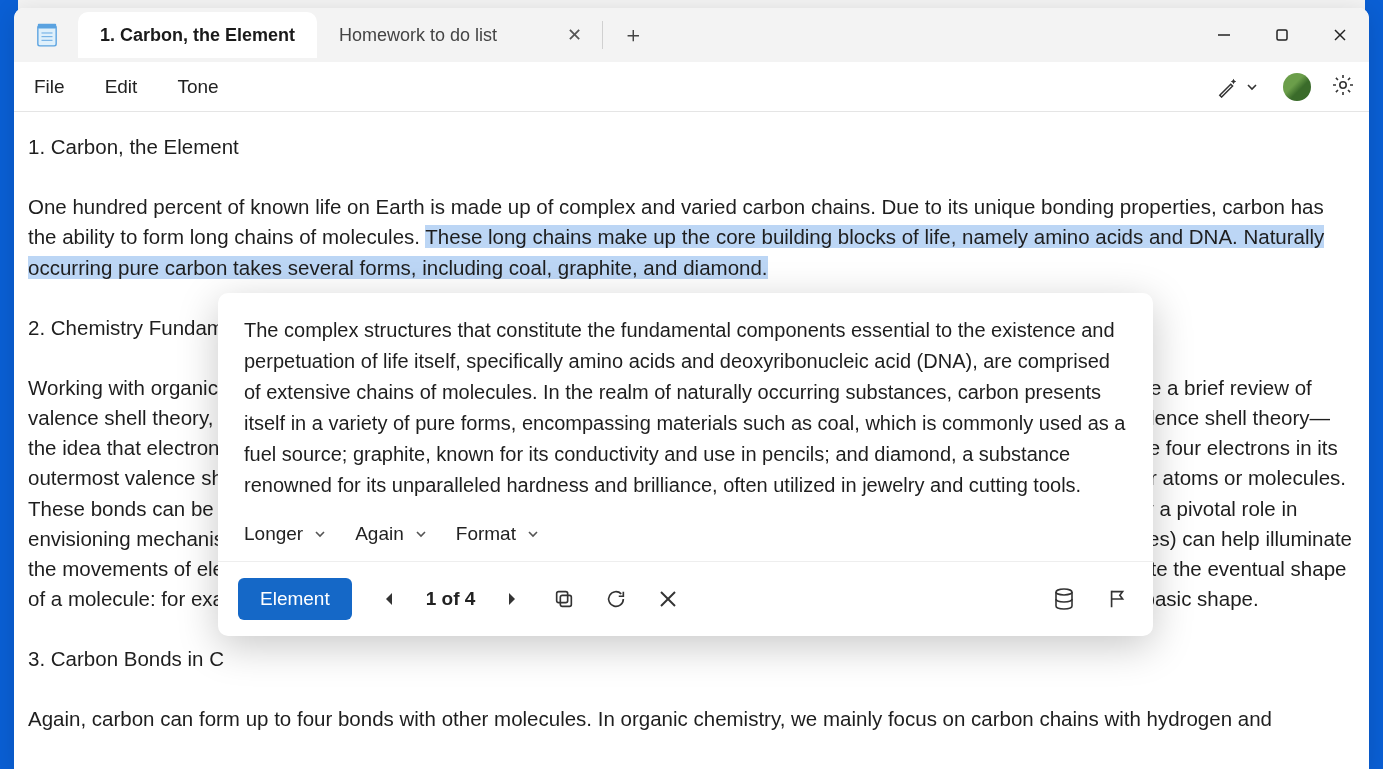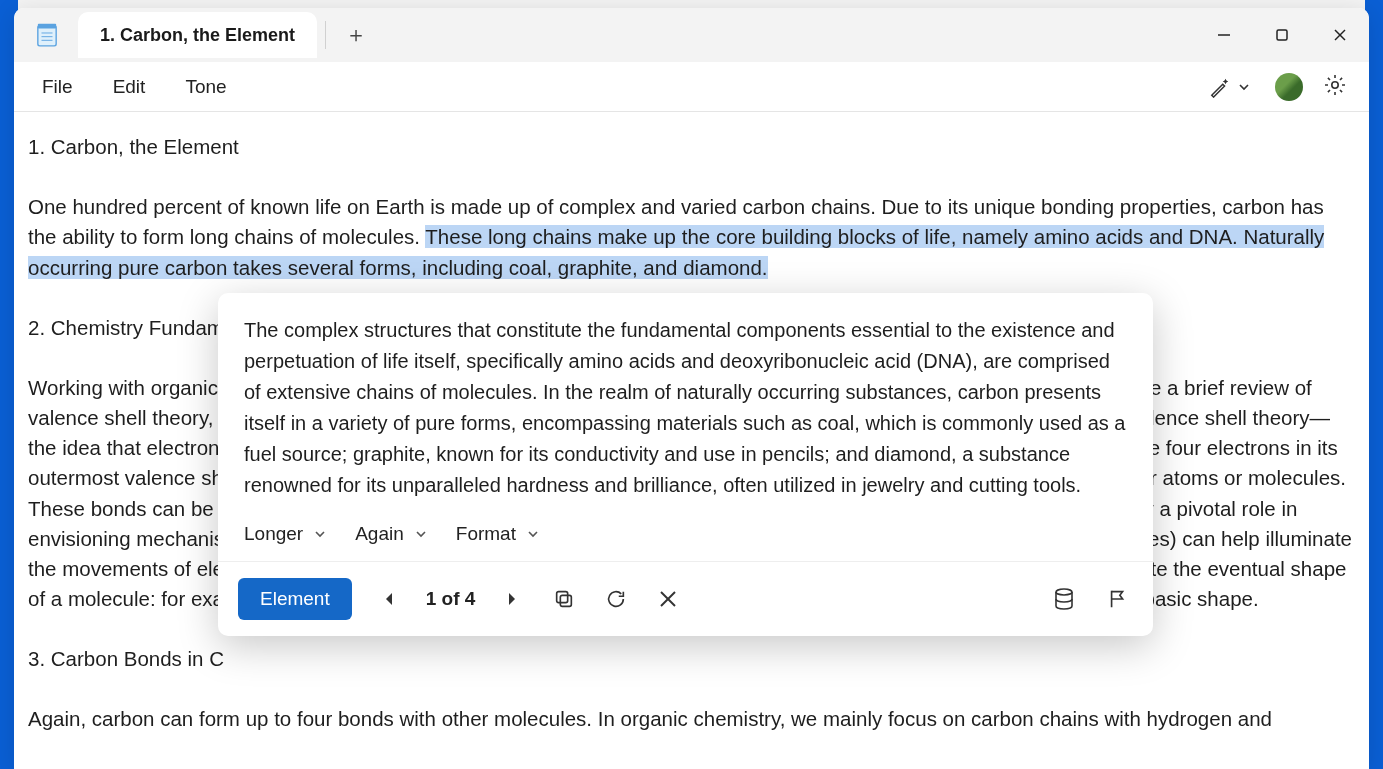--- a/index.html
+++ b/index.html
@@ -65,21 +65,21 @@
   position: absolute; right: 0; top: 0; height: 54px;
   display: flex; align-items: center;
 }
 .win-btn {
   width: 58px; height: 54px; display:flex; align-items:center; justify-content:center;
 }
 .win-btn svg { width: 14px; height: 14px; }
 .menubar {
   display: flex; align-items: center;
   height: 50px;
-  padding: 0 8px;
+  padding: 0 0;
   background: #fff;
   border-bottom: 1px solid #e5e5e5;
 }
 .menu-item {
   font-size: 19px; color: #222;
   padding: 6px 20px;
   cursor: pointer;
 }
 .menubar-right {
   margin-left: auto; display:flex; align-items:center; gap: 8px; padding-right: 10px;
@@ -167,20 +167,24 @@
           <rect x="2" y="4" width="20" height="22" rx="2" fill="#dff0fb" stroke="#5aa2e0" stroke-width="1.5"></rect>
           <rect x="2" y="2" width="20" height="5" rx="1" fill="#5aa2e0"></rect>
           <line x1="6" y1="12" x2="18" y2="12" stroke="#5aa2e0"></line>
           <line x1="6" y1="16" x2="18" y2="16" stroke="#5aa2e0"></line>
           <line x1="6" y1="20" x2="18" y2="20" stroke="#5aa2e0"></line>
         </svg>
     </div>
     <div class="tab active">
       <span>1. Carbon, the Element</span>
     </div>
+    <div class="tab" style="padding-right:12px;">
+      <span>Homework to do list</span>
+      <span class="tab-close">✕</span>
+    </div>
     <div class="tab-sep"></div>
     <div class="new-tab">＋</div>
 
     <div class="win-controls">
       <div class="win-btn">
         <svg viewBox="0 0 14 14">
             <line x1="1" y1="7" x2="13" y2="7" stroke="#222" stroke-width="1.5"></line>
           </svg>
       </div>
       <div class="win-btn">

